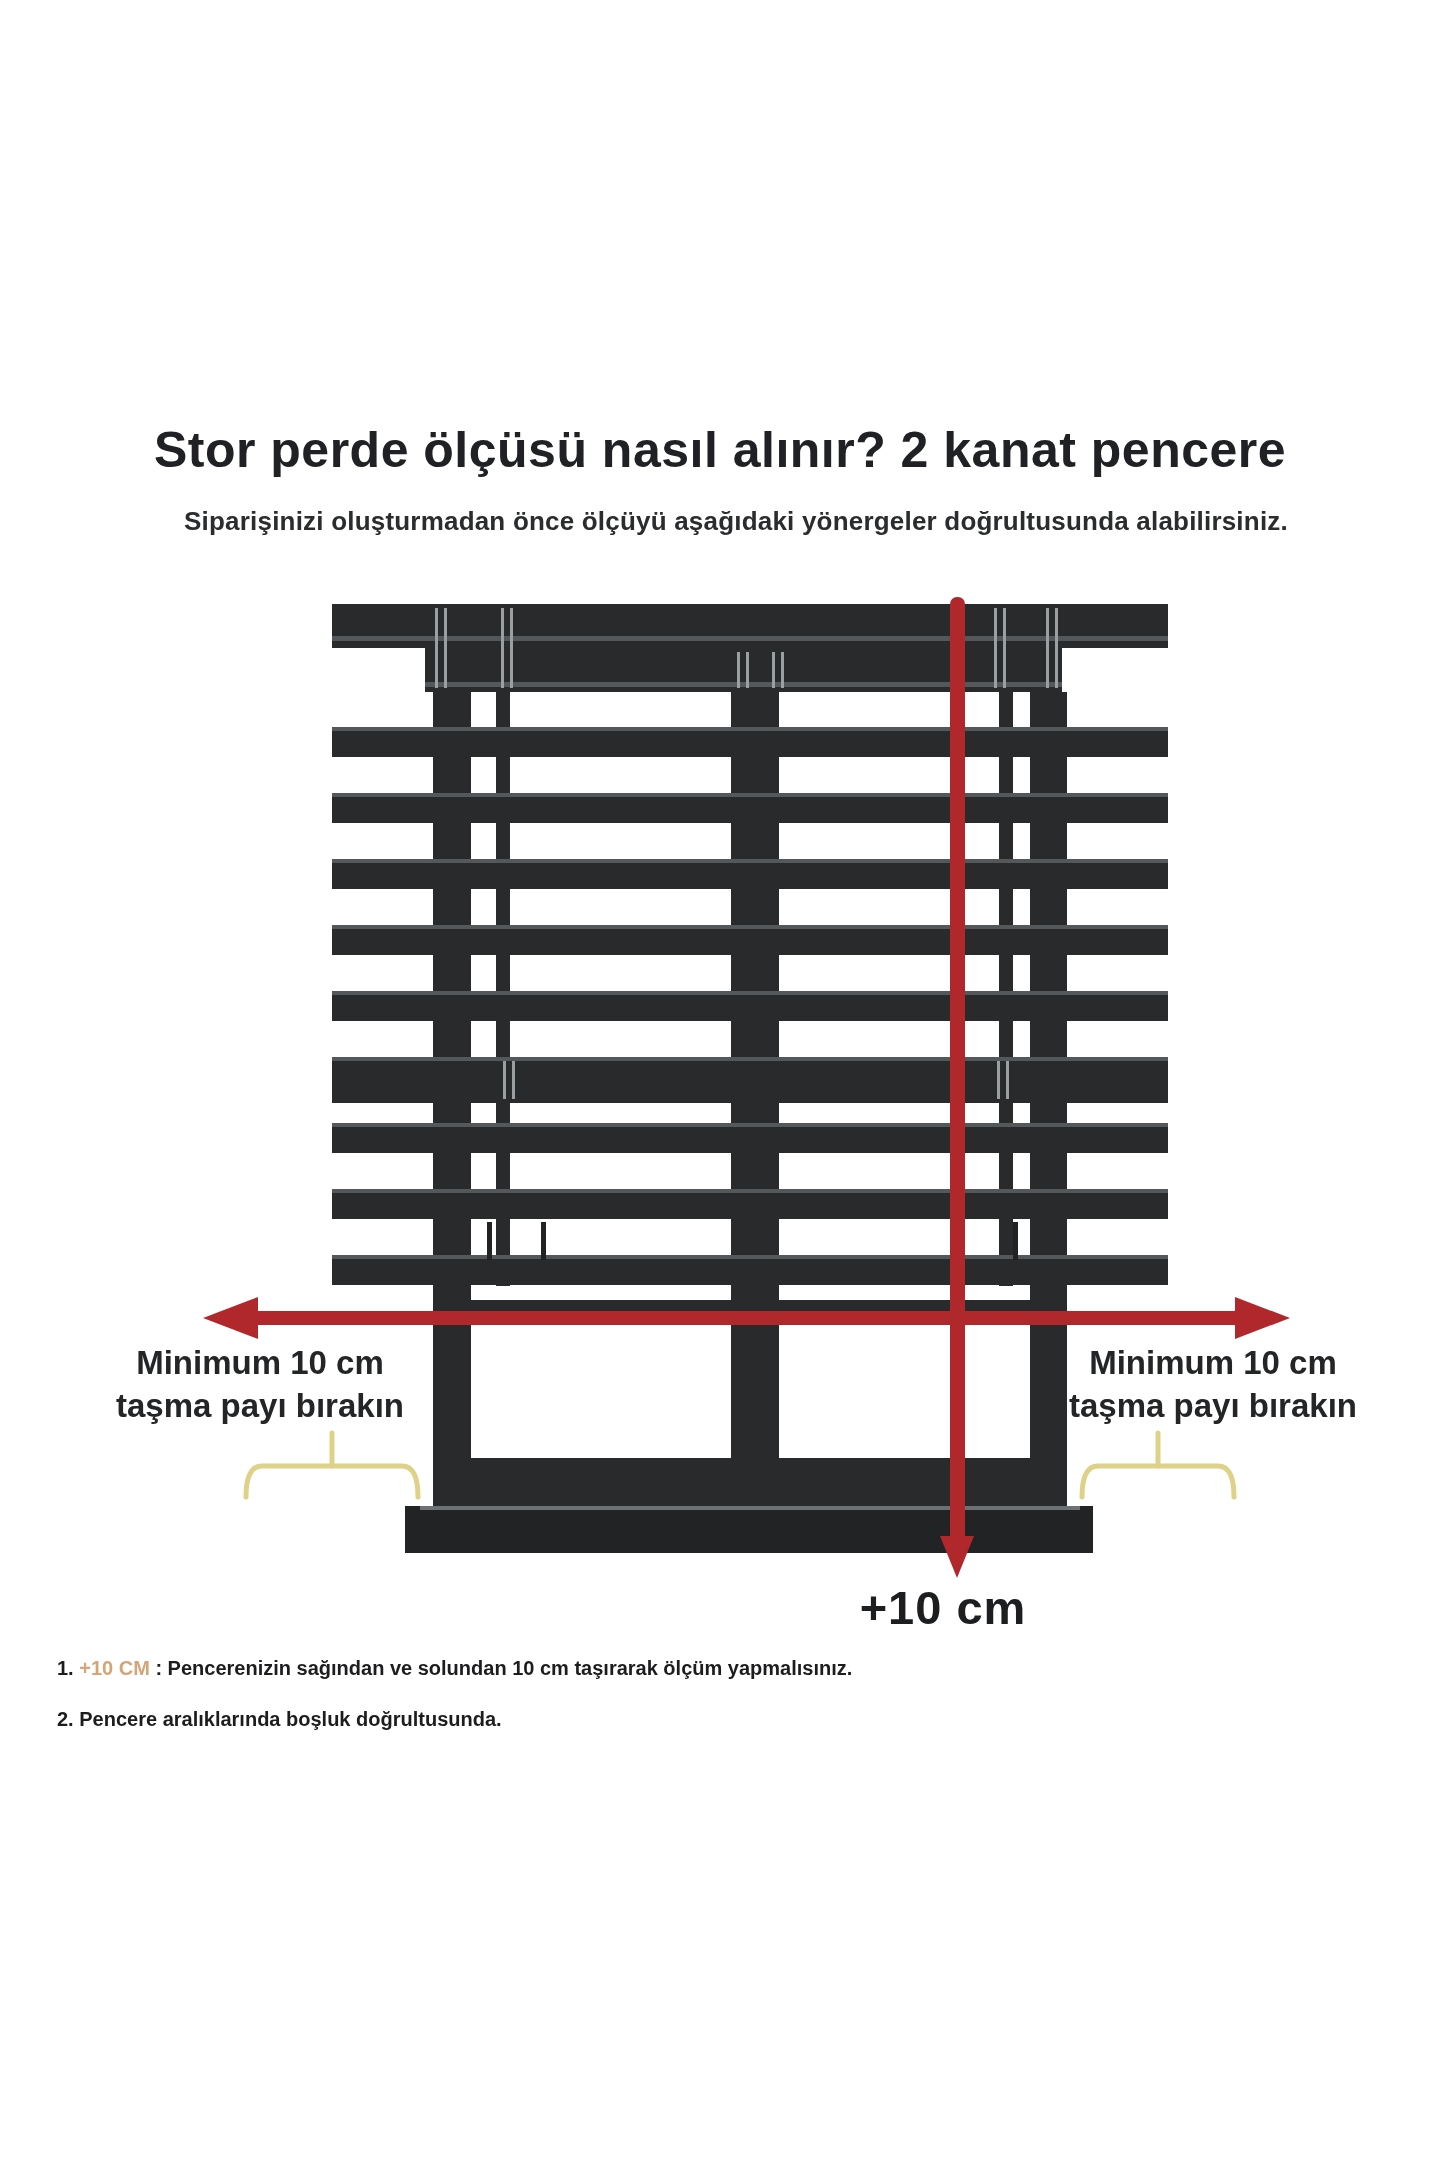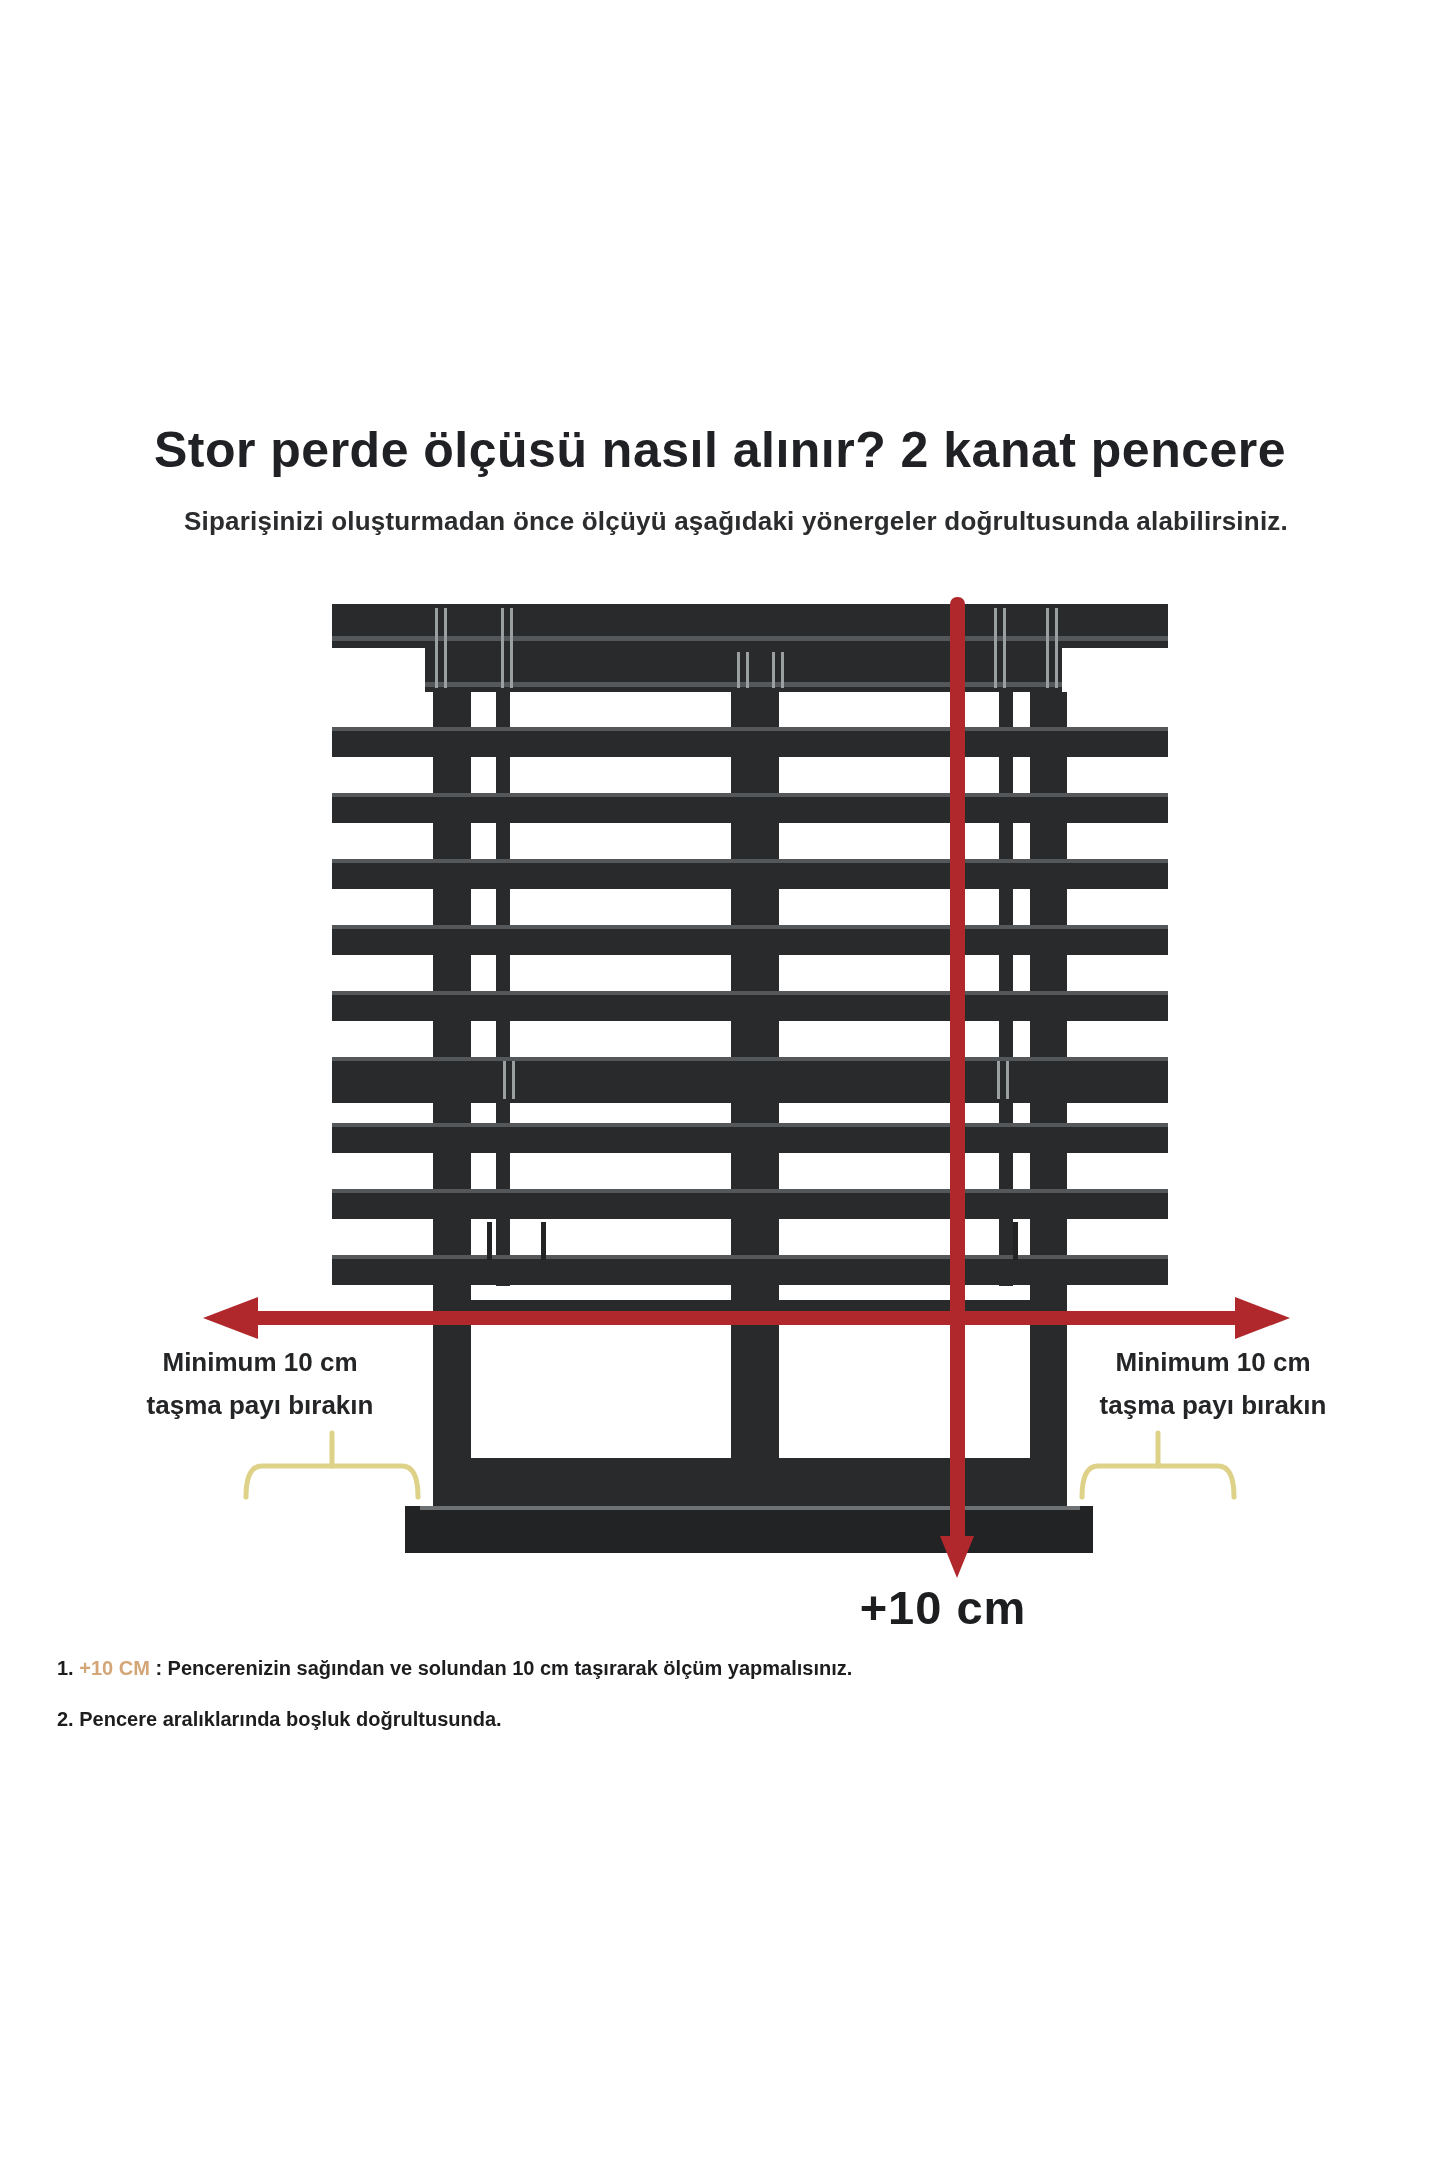--- a/index.html
+++ b/index.html
@@ -41,21 +41,21 @@
   .f-dark{fill:var(--dark);}
   .f-dark2{fill:var(--dark2);}
   .f-slatline{fill:var(--slatline);}
   .f-lightline{fill:var(--lightline);}
   .f-grayline{fill:var(--grayline);}
   .f-red{fill:var(--red);}
   .s-yellow{stroke:var(--yellow);stroke-width:5;fill:none;stroke-linecap:round;}
   .side-label{
     position:absolute;top:1341px;width:330px;
     text-align:center;
-    font-size:26px;font-weight:700;line-height:43px;
+    font-size:33px;font-weight:700;line-height:43px;
     color:#242527;
   }
   .side-label.left{left:95px;}
   .side-label.right{left:1048px;}
   .plus-label{
     position:absolute;left:793px;top:1580px;width:300px;
     text-align:center;
     font-size:47px;font-weight:700;letter-spacing:1px;
     color:#1d1e20;
   }

